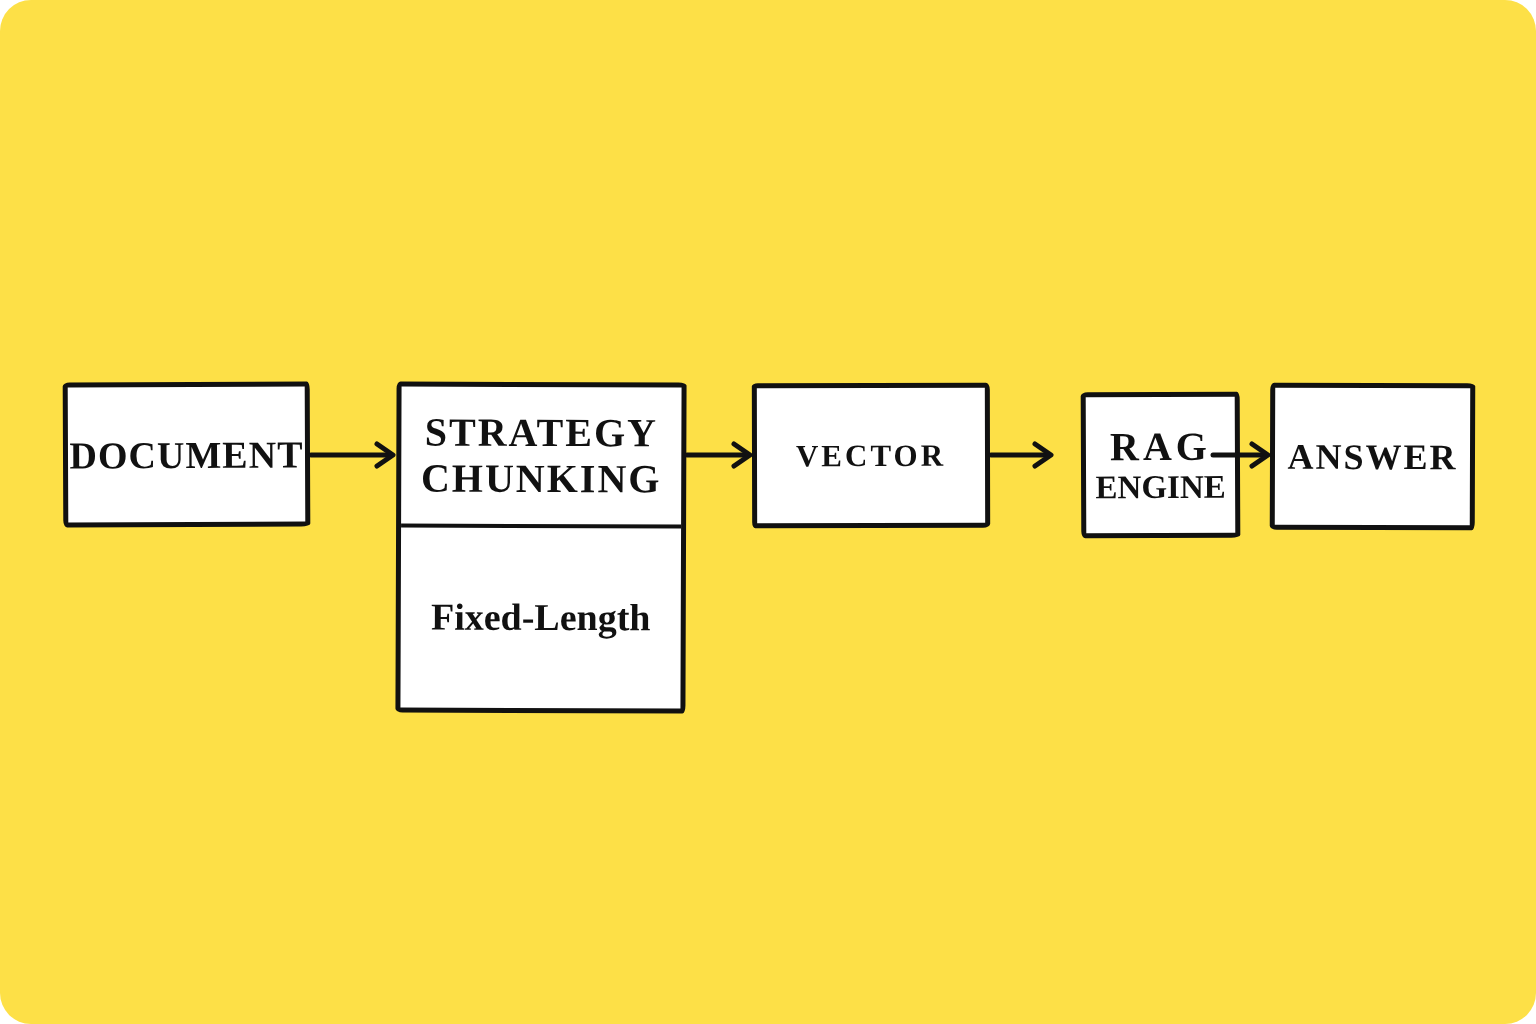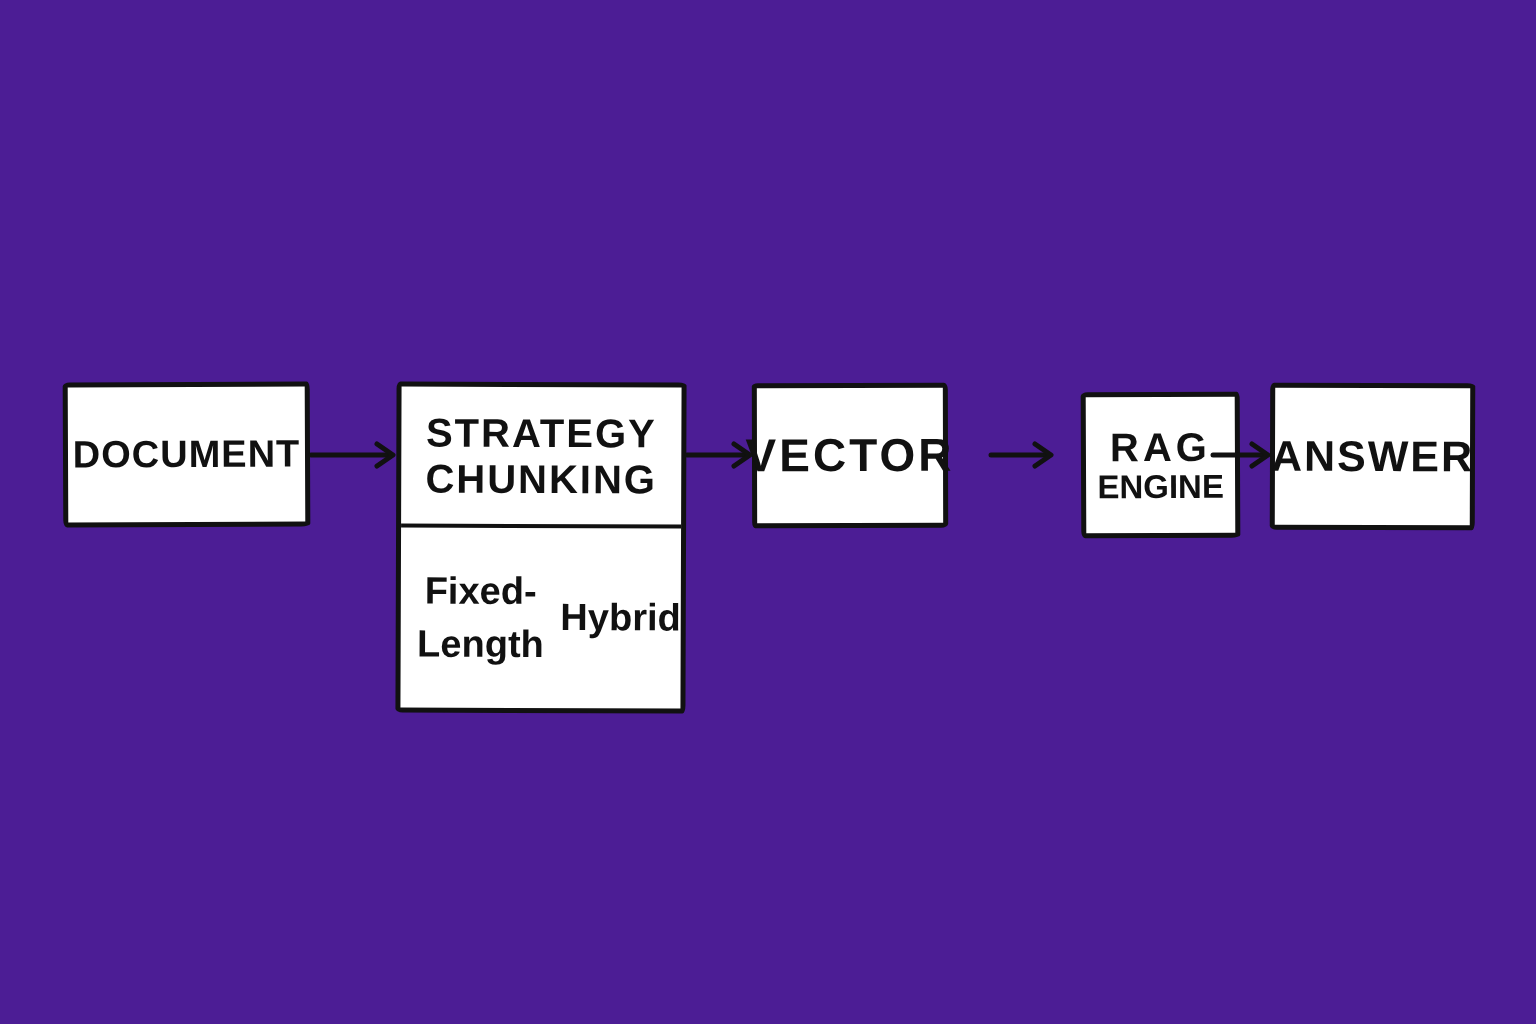--- a/index.html
+++ b/index.html
@@ -4,24 +4,25 @@
 <style>
   html, body {
     margin: 0;
     padding: 0;
     background: #ffffff;
   }
   .canvas {
     position: relative;
     width: 1536px;
     height: 1024px;
-    background: #4c1d95;
-    font-family: Liberation Sans, sans-serif;
+    background: #fde047;
+    font-family: Liberation Serif, serif;
     color: #111111;
     overflow: hidden;
+    border-radius: 31px;
   }
   .node {
     position: absolute;
     border: 5px solid #111111;
     background: #ffffff;
     box-sizing: border-box;
     display: flex;
     align-items: center;
     justify-content: center;
     text-align: center;
@@ -41,25 +42,25 @@
     font-size: 40px; letter-spacing: 2px; line-height: 1.15;
     border-bottom: 4px solid #111111;
     box-sizing: border-box;
   }
   .chunking-options {
     flex: 1;
     display: flex; flex-direction: row;
     align-items: center; justify-content: center;
     font-size: 38px; line-height: 1.4; letter-spacing: 0px;
   }
-  .node-vector    { left: 752px;  top: 383px; width: 196px; height: 145px; font-size: 46px; letter-spacing: 3px; line-height: 1.15; text-align: right; }
+  .node-vector    { left: 752px;  top: 383px; width: 238px; height: 145px; font-size: 31px; letter-spacing: 3px; line-height: 1.15; text-align: right; }
   .node-rag       { left: 1053px; top: 392px; width: 159px; height: 146px; line-height: 1.1; margin-left: 28px; }
   .rag-line1 { font-size: 40px; letter-spacing: 4px; display: block; }
   .rag-line2 { font-size: 33px; letter-spacing: 0px; display: block; }
-  .node-answer    { left: 1270px; top: 383px; width: 205px; height: 147px; font-size: 43px; letter-spacing: 2px; }
+  .node-answer    { left: 1270px; top: 383px; width: 205px; height: 147px; font-size: 36px; letter-spacing: 2px; }
 
   .two-line { display: flex; flex-direction: column; align-items: center; justify-content: center; }
 
   .arrow-layer {
     position: absolute;
     left: 0; top: 0;
     width: 1536px; height: 1024px;
     pointer-events: none;
   }
 </style>
@@ -72,21 +73,20 @@
     <span>DOCUMENT</span>
   </div>
 
   <div class="node node-chunking wobble-b">
     <div class="chunking-title">
       <span>STRATEGY</span>
       <span>CHUNKING</span>
     </div>
     <div class="chunking-options">
       <span>Fixed-Length</span>
-      <span>Hybrid</span>
     </div>
   </div>
 
   <div class="node node-vector wobble-c">
     <div class="two-line">
       <span>VECTOR</span>
     </div>
   </div>
 
   <div class="node node-rag wobble-a">

